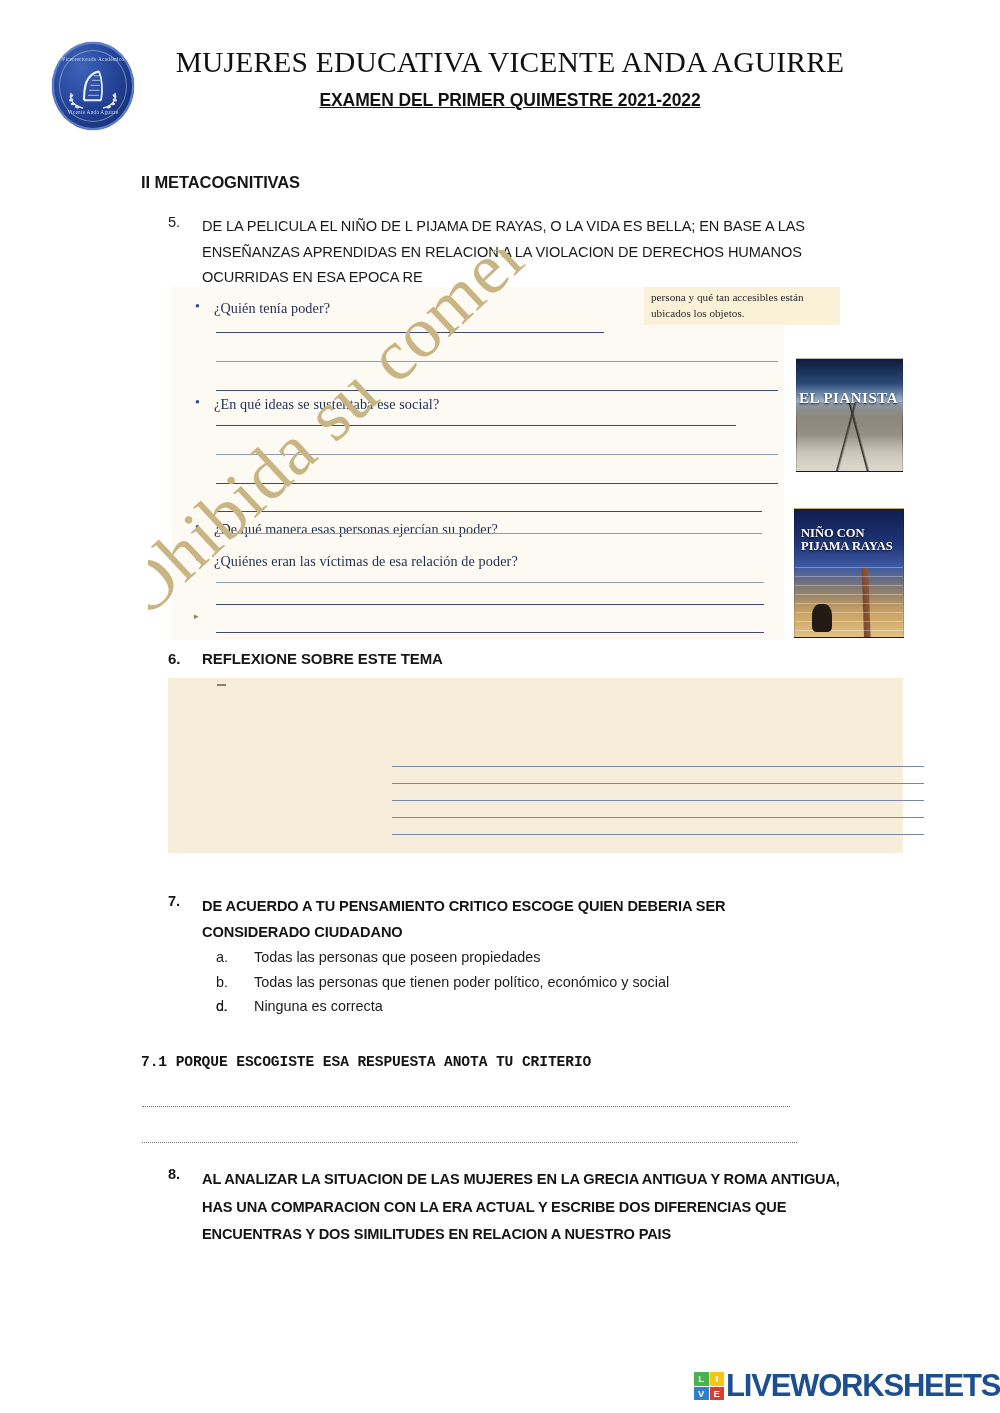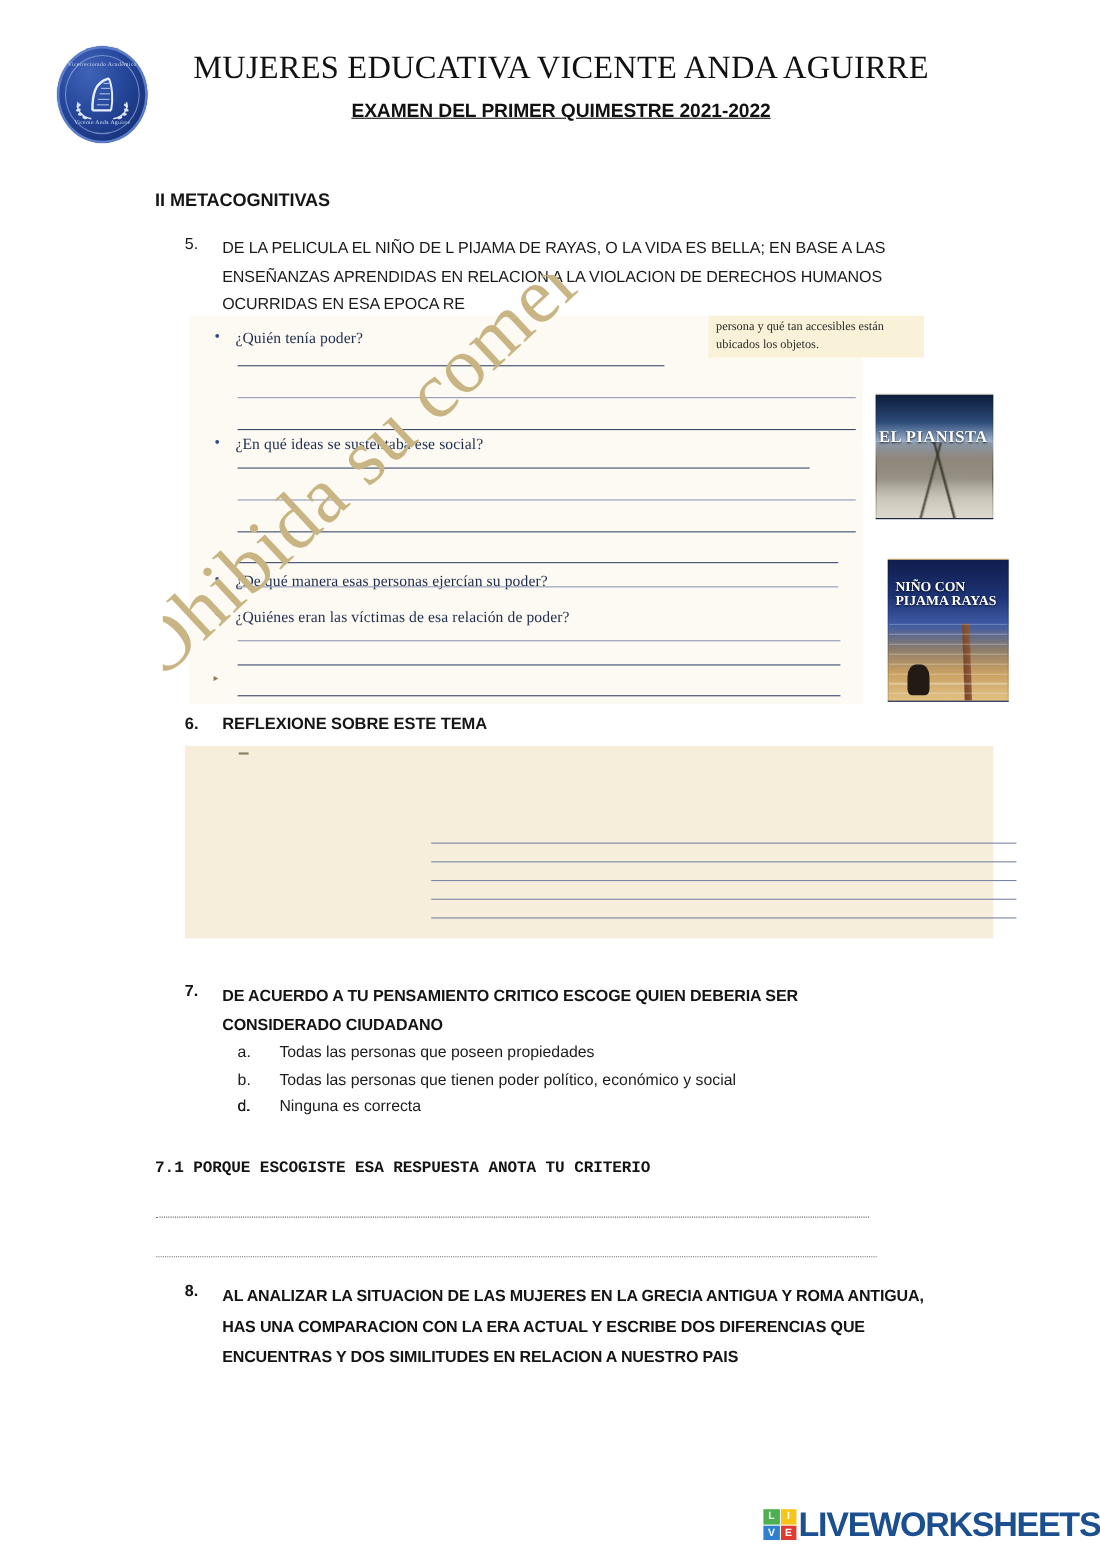--- a/index.html
+++ b/index.html
@@ -223,21 +223,20 @@
       linear-gradient(to bottom, rgba(60,54,44,0.2), rgba(220,216,205,0.9));
   }
 
   
   #poster-nino {
     left: 794px; top: 508px; width: 110px; height: 130px;
     background:
       linear-gradient(to bottom,
         #101d4e 0%, #1d3374 26%, #3f5ba4 46%,
         #8e7e6a 64%, #c8a062 80%, #e2c184 100%);
-    margin-left: 13px;
   }
   #poster-nino .fence {
     position: absolute; left: 0; bottom: 0; width: 100%; height: 55%;
     background:
       repeating-linear-gradient(to bottom, rgba(255,255,255,0.32) 0 1px, transparent 1px 9px),
       linear-gradient(88deg, transparent 62%, #7a4a2e 63%, #8d5636 68%, transparent 69%);
   }
   #poster-nino .boy {
     position: absolute; left: 16%; bottom: 4%;
     width: 20px; height: 28px;

